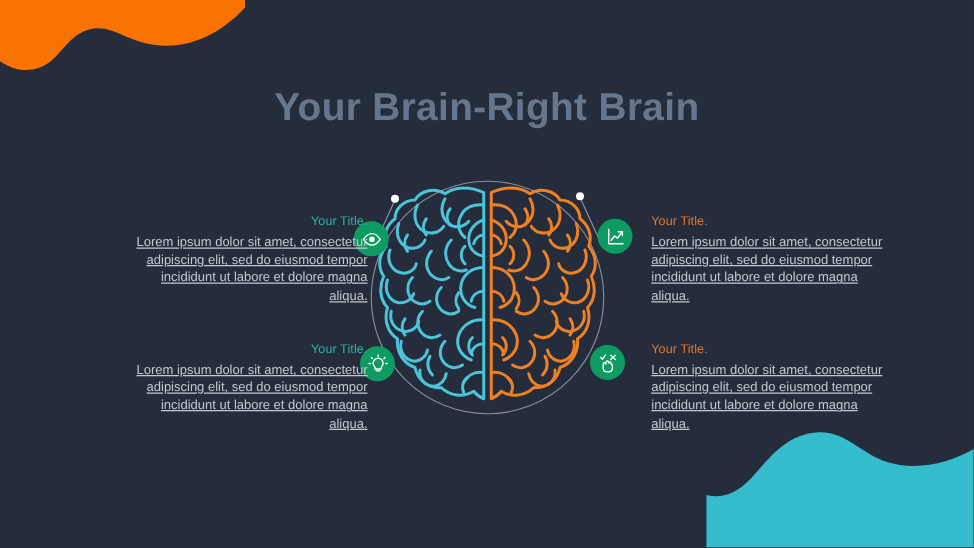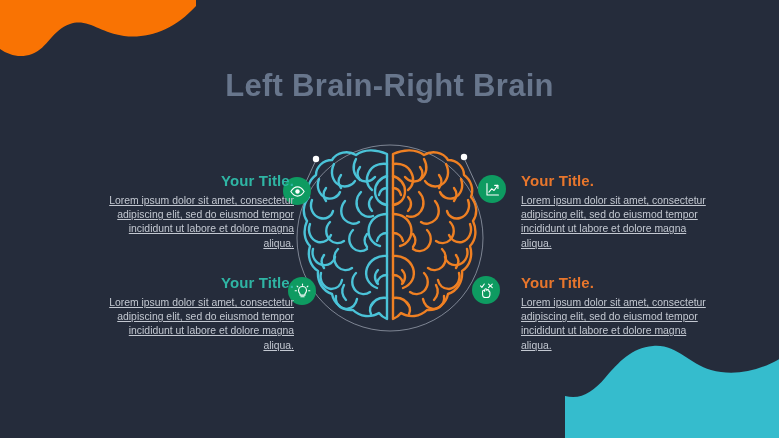--- a/index.html
+++ b/index.html
@@ -40,22 +40,22 @@
     letter-spacing: 0.3px;
     color: #68768c;
     white-space: nowrap;
   }
 
   .block {
     position: absolute;
     width: 196px;
   }
   .block .b-title {
-    font-size: 15px;
-    font-weight: bold;
+    font-size: 10px;
+    font-weight: normal;
     margin: 0 0 5px 0;
     letter-spacing: 0.1px;
   }
   .block .b-body {
     font-size: 10.4px;
     line-height: 14.2px;
     color: #c3c8d1;
     margin: 0;
     text-decoration: underline;
   }
@@ -96,21 +96,21 @@
   <svg class="blob blob-tl" width="200" height="78" viewBox="0 0 200 78">
     <path d="M0,0 L200,0 L200,10 C178,34 152,43 128,40 C104,37 92,22 74,28
              C56,34 52,52 36,58 C22,63 10,58 0,50 Z" fill="#f97303"></path>
   </svg>
 
   <svg class="blob blob-br" width="216" height="98" viewBox="0 0 216 98">
     <path d="M216,98 L0,98 L0,54 C16,58 28,50 40,36 C54,20 66,6 88,4
              C112,2 124,22 146,28 C170,35 196,28 216,16 Z" fill="#35bccd"></path>
   </svg>
 
-  <div id="deck-title">Left Brain-Right Brain</div>
+  <div id="deck-title">Your Brain-Right Brain</div>
 
   <svg id="diagram" width="244" height="216" viewBox="0 0 244 216">
 
     <circle cx="122" cy="108" r="93" fill="none" stroke="#a9b0bd" stroke-width="0.9" opacity="0.75"></circle>
 
     <line x1="32" y1="65" x2="48" y2="30" stroke="#a9b0bd" stroke-width="0.9" opacity="0.8"></line>
     <line x1="212" y1="63" x2="196" y2="28" stroke="#a9b0bd" stroke-width="0.9" opacity="0.8"></line>
     <circle cx="48" cy="29" r="3.2" fill="#ffffff"></circle>
     <circle cx="196" cy="27" r="3.2" fill="#ffffff"></circle>
 

